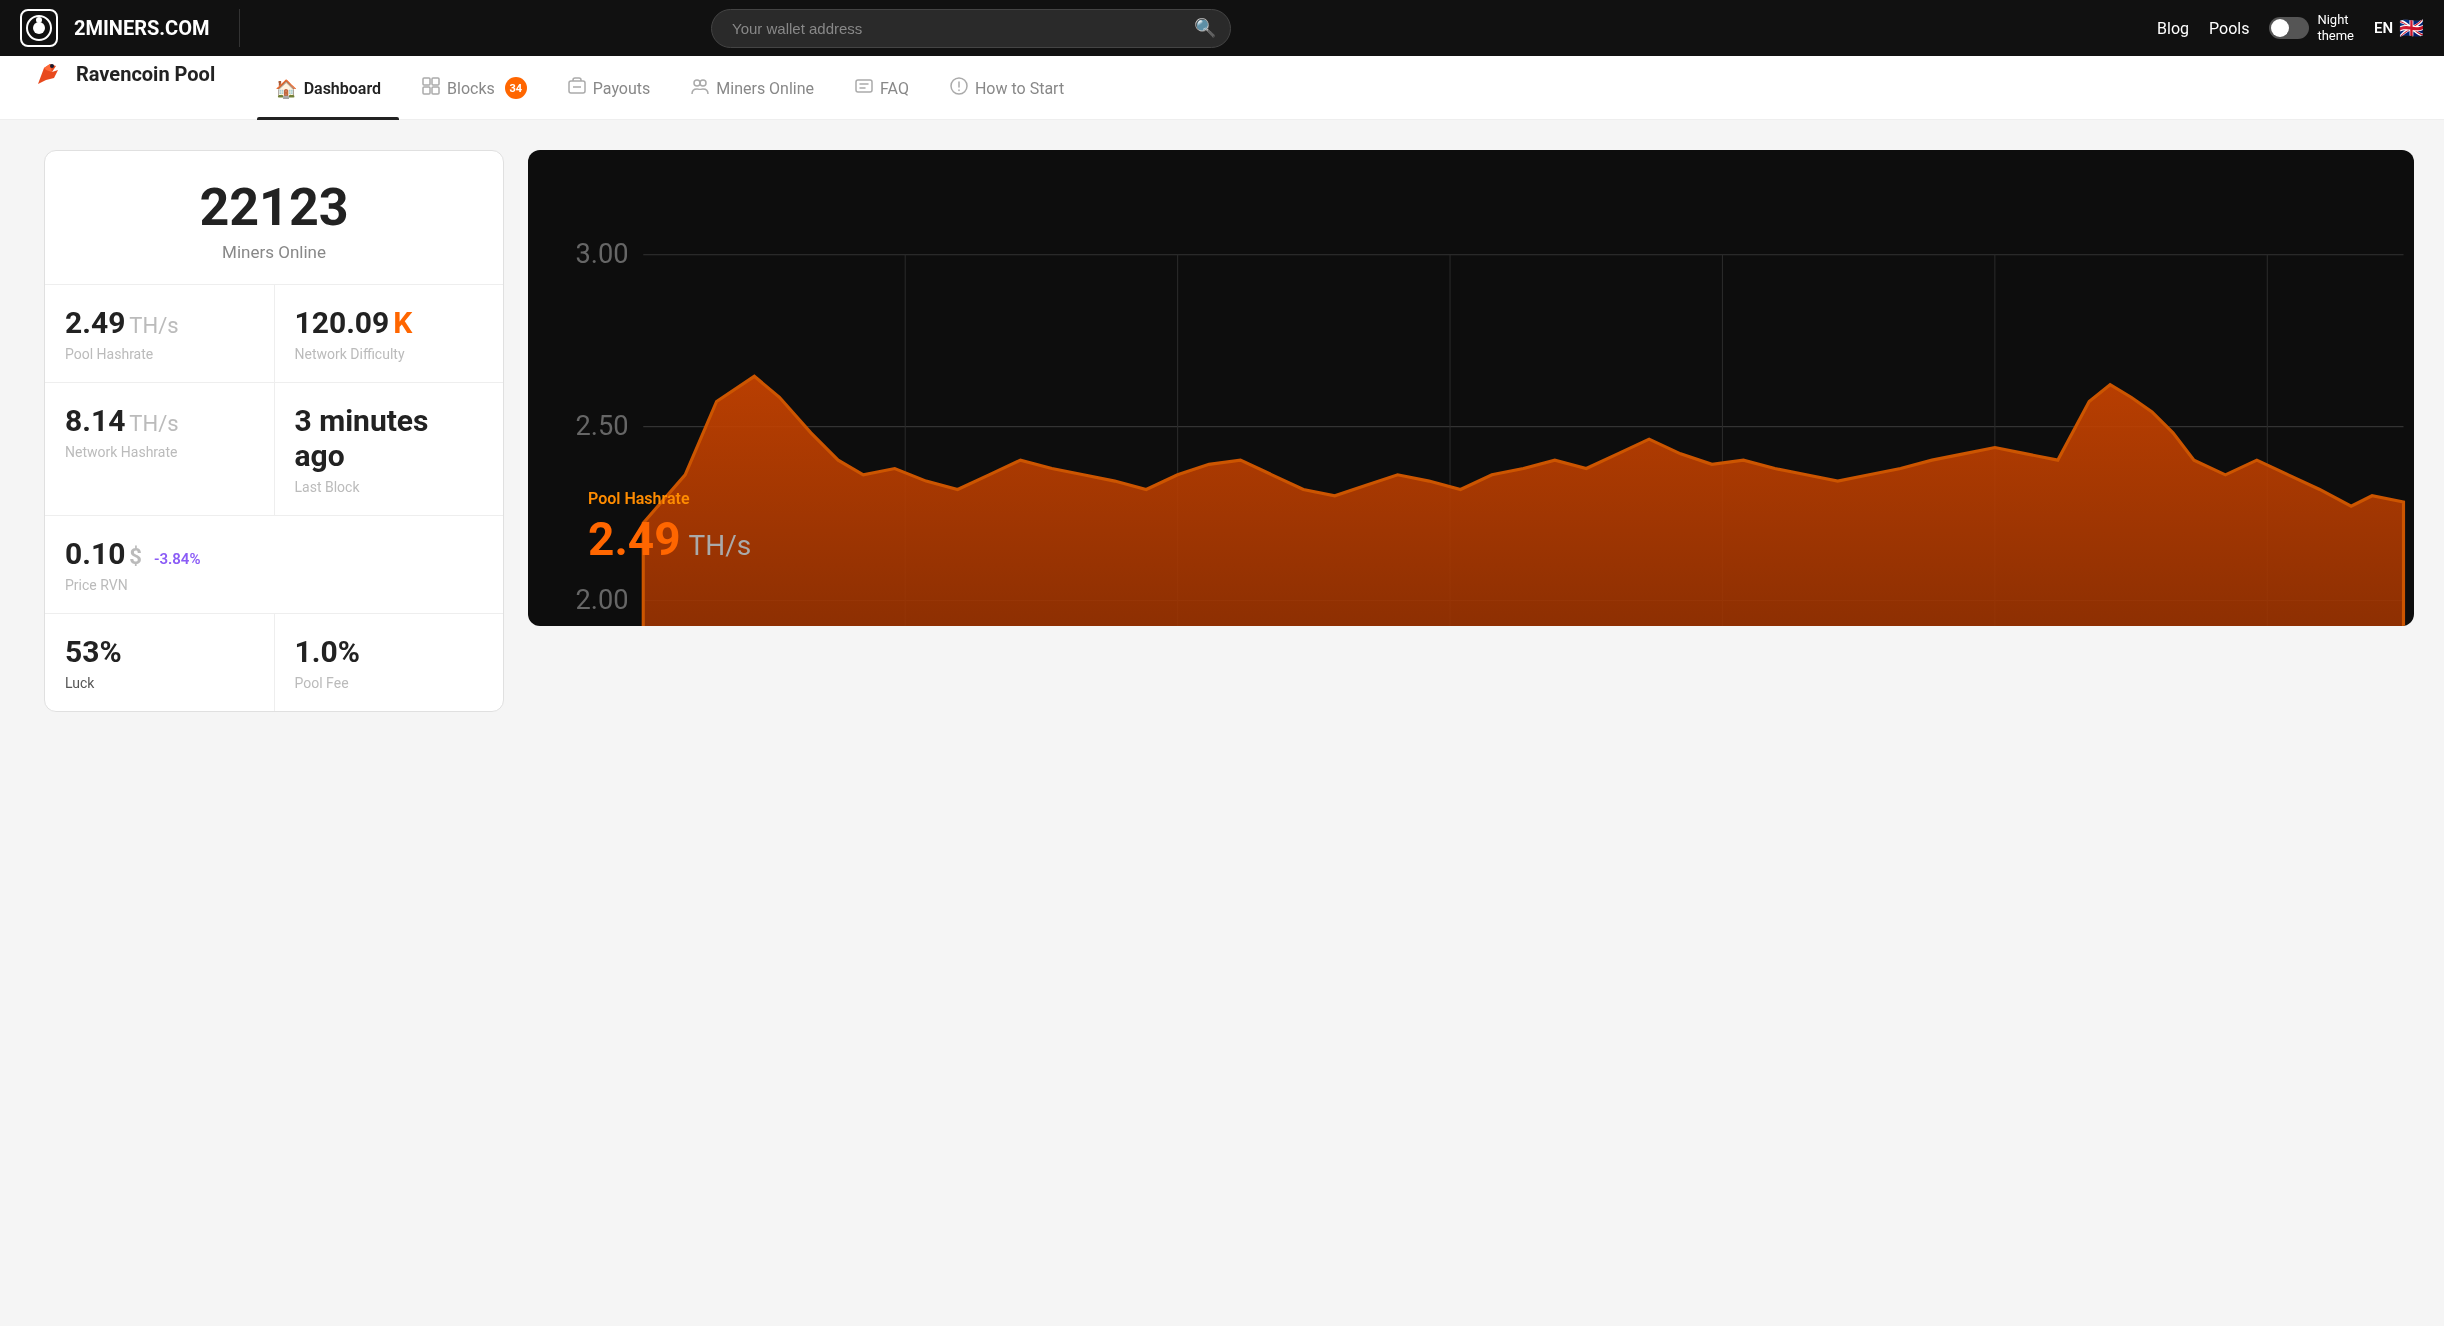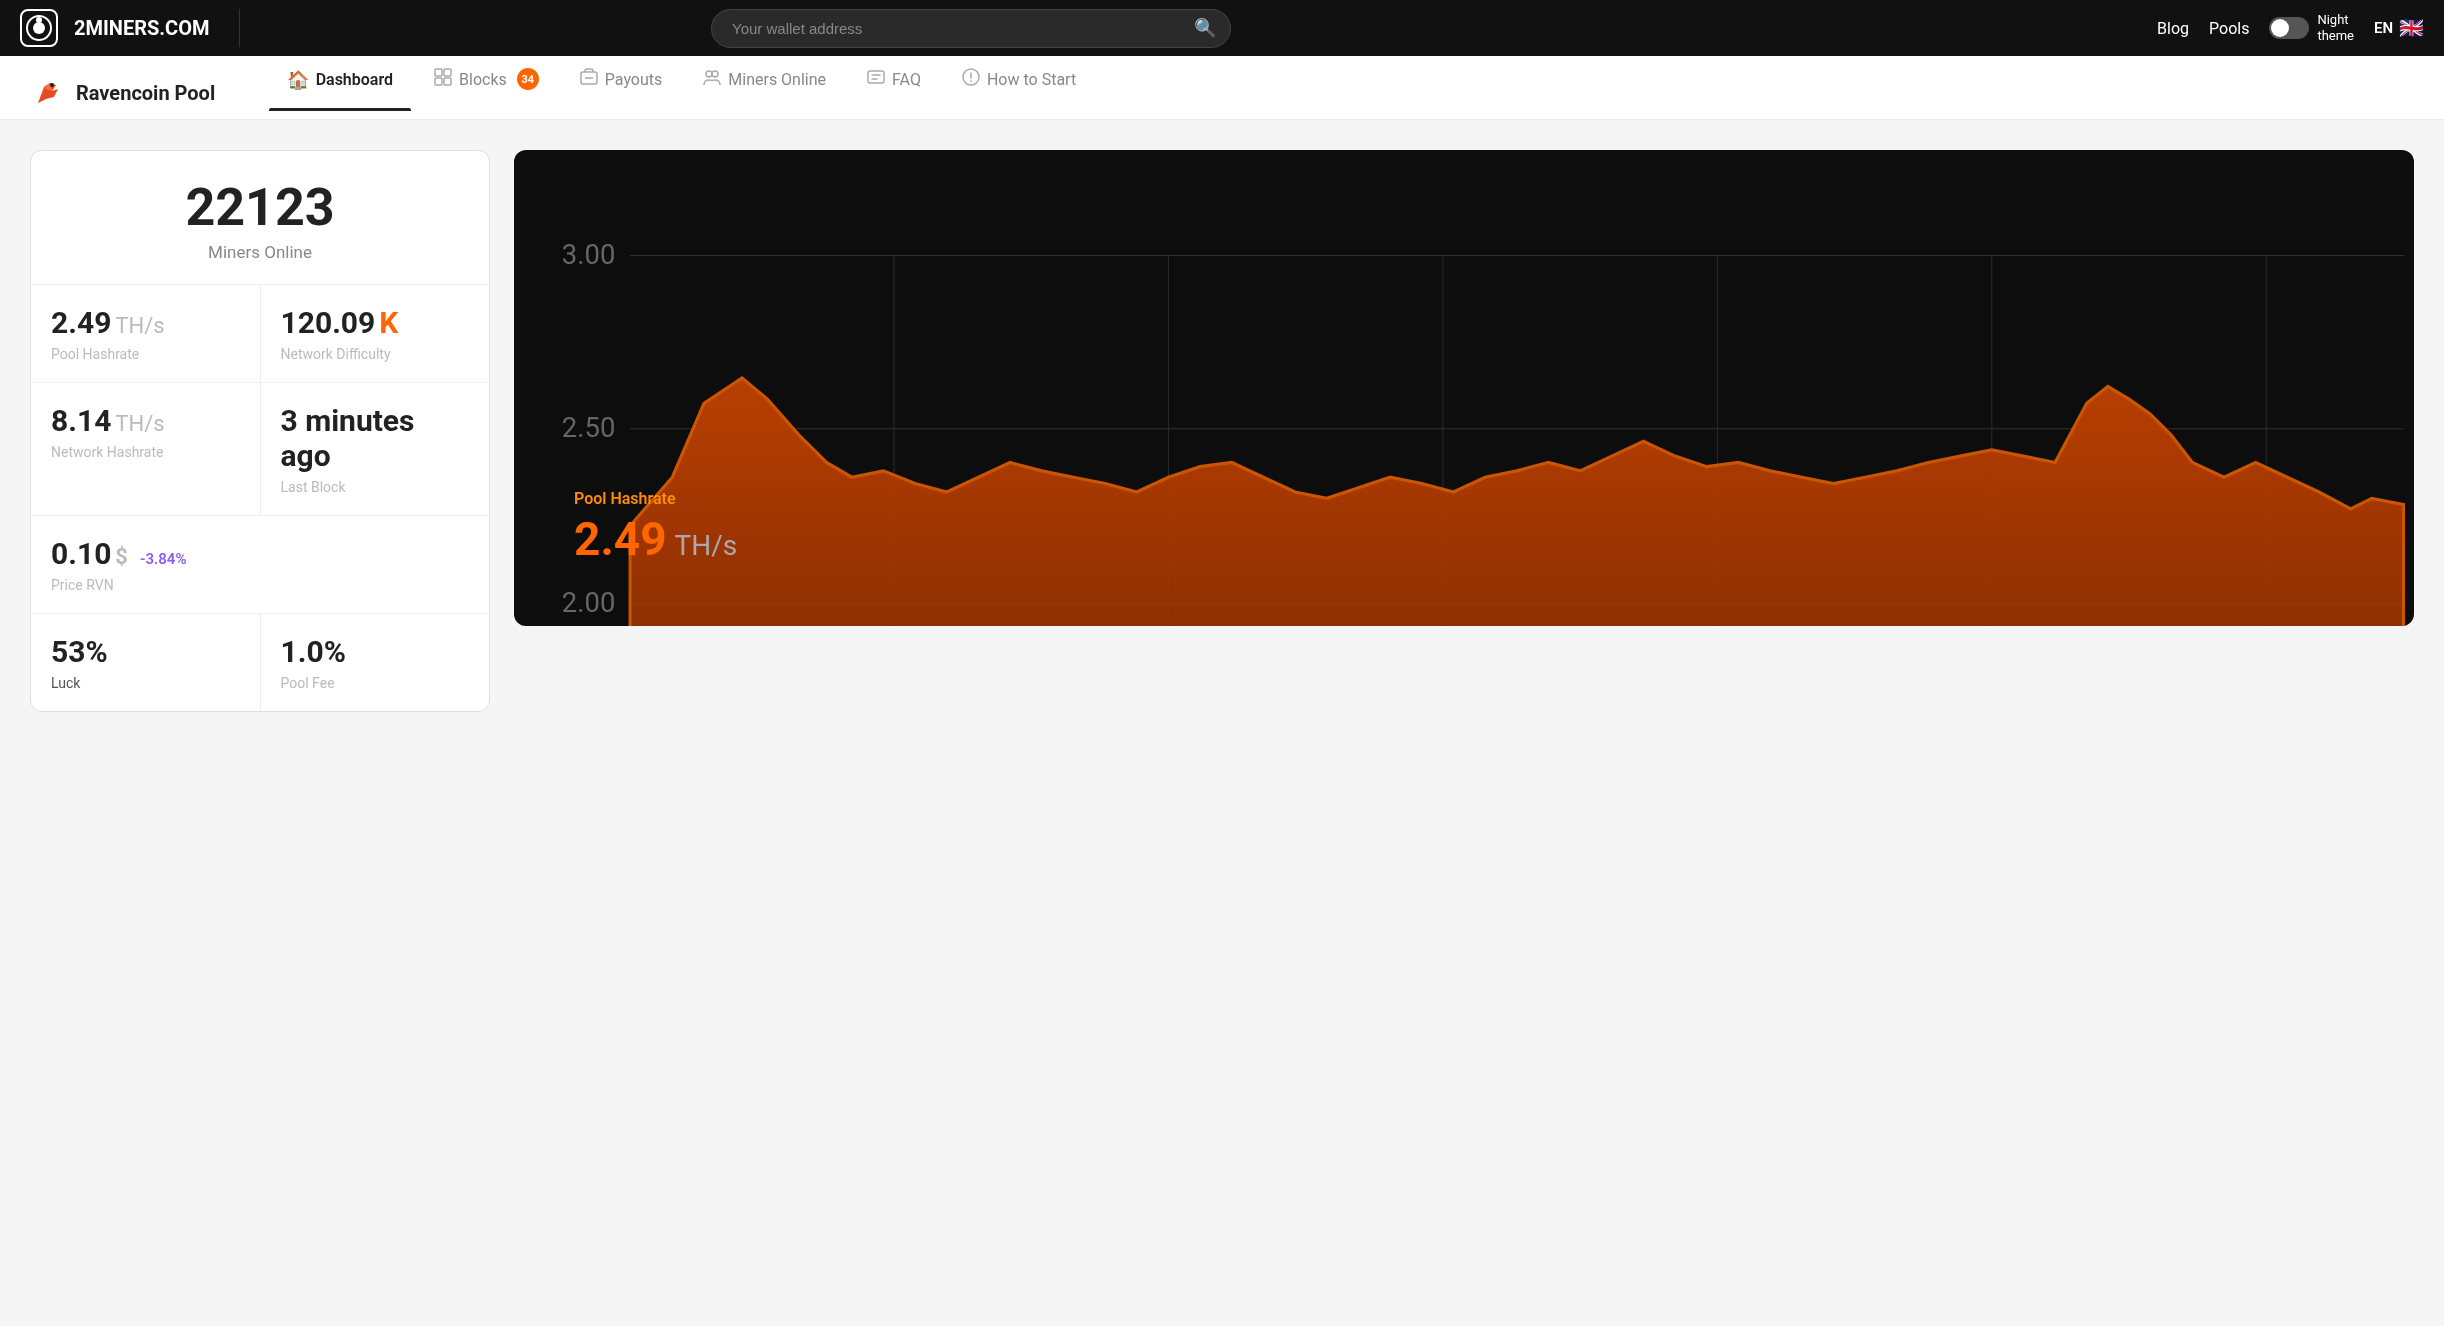--- a/index.html
+++ b/index.html
@@ -111,25 +111,25 @@
       font-weight: 600;
     }
     .flag {
       font-size: 20px;
     }
 
     
     .sub-nav {
       background: white;
       display: flex;
-      align-items: flex-end;
-      padding: 8px 30px;
+      align-items: flex-start;
+      padding: 0 30px;
       border-bottom: 1px solid #eee;
       height: 64px;
-      gap: 24px;
+      gap: 12px;
     }
     .pool-brand {
       display: flex;
       align-items: center;
       gap: 10px;
       margin-right: 30px;
     }
     .raven-icon {
       width: 36px;
       height: 36px;
@@ -184,21 +184,21 @@
       align-items: center;
       justify-content: center;
       font-weight: bold;
       margin-left: 4px;
     }
 
     
     .main-content {
       display: flex;
       gap: 0;
-      padding: 30px 30px 0 30px;
+      padding: 30px 30px 0 44px;
       align-items: flex-start;
     }
 
     
     .stats-panel {
       width: 460px;
       min-width: 460px;
       background: white;
       border: 1px solid #e0e0e0;
       border-radius: 12px;

